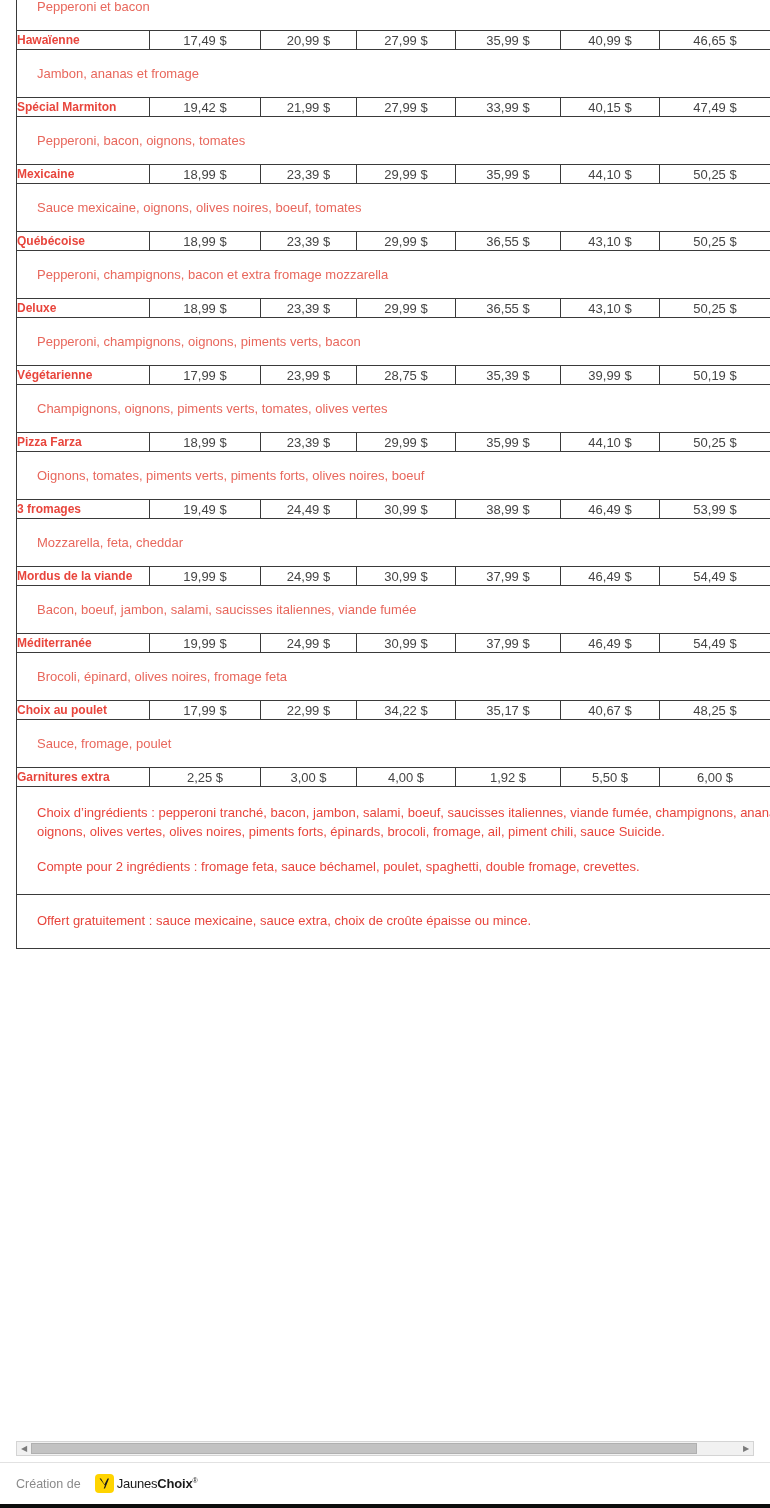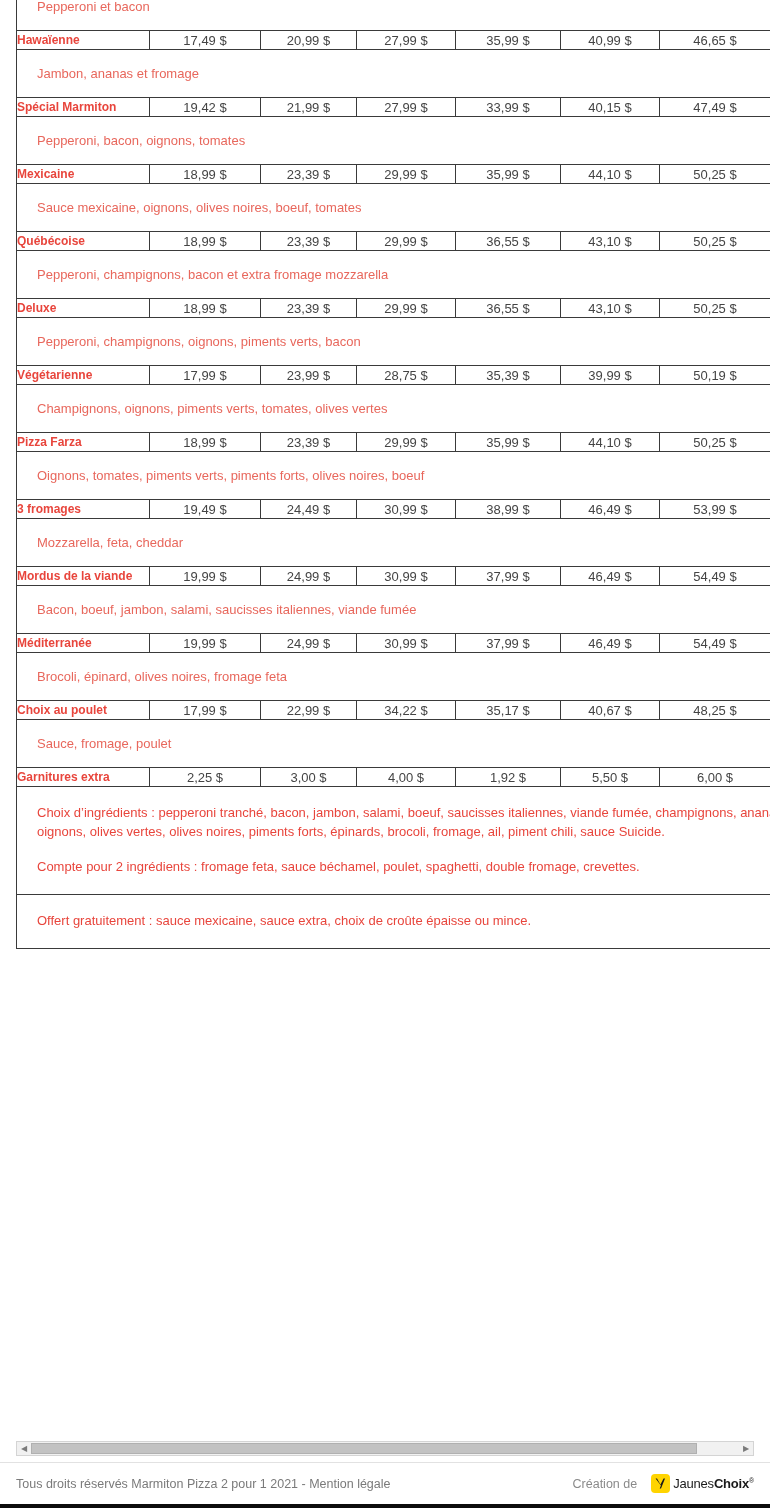--- a/index.html
+++ b/index.html
@@ -378,21 +378,20 @@
 
 <div id="hscroll">
   <div class="sb-arrow">◀</div>
   <div class="sb-track">
     <div class="sb-thumb"></div>
   </div>
   <div class="sb-arrow">▶</div>
 </div>
 
 <div id="site-footer">
-  <div id="footer-legal">Tous droits réservés Marmiton Pizza 2 pour 1 2021 - Mention légale</div>
   <div id="footer-credit">
     <span id="footer-credit-label">Création de</span>
     <span class="pj-logo">
       <span class="pj-mark">
         <svg width="13" height="13" viewBox="0 0 13 13" aria-hidden="true">
           <path d="M3.0 1.4 L6.4 7.4 L9.6 1.4 L11.0 1.4 L7.0 11.4 L5.7 11.4 L6.9 8.6 L1.6 1.4 Z" fill="#1a1a1a"></path>
         </svg>
       </span>
       <span class="pj-word"><span>Jaunes</span><b>Choix</b><span class="pj-tm">®</span></span>
     </span>

